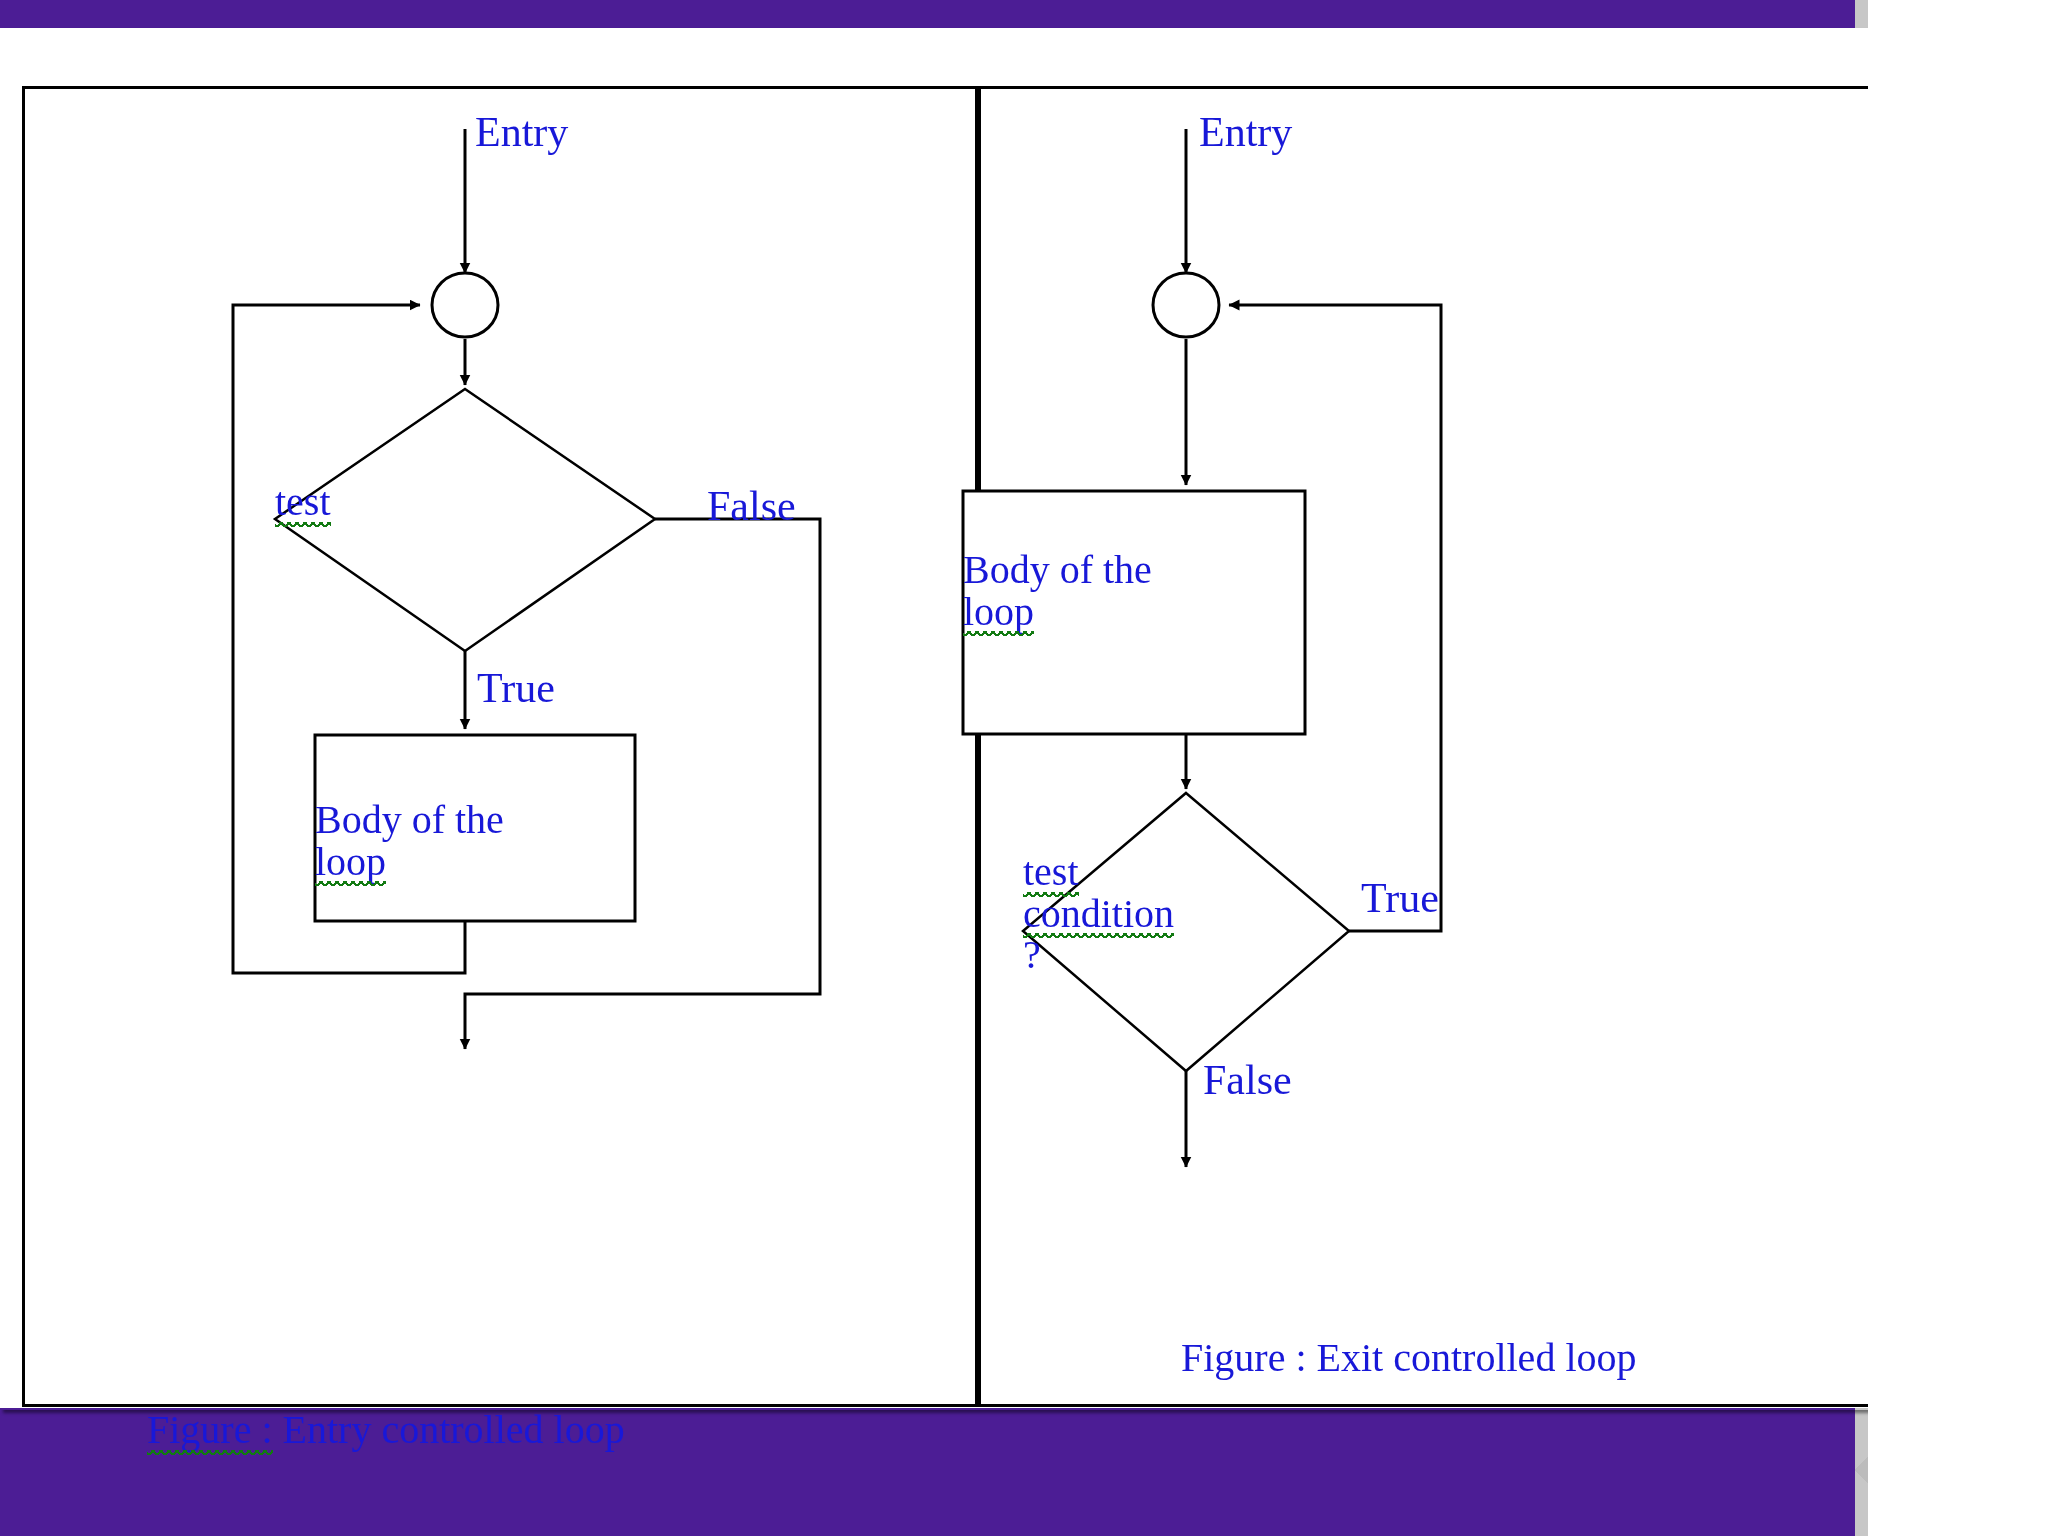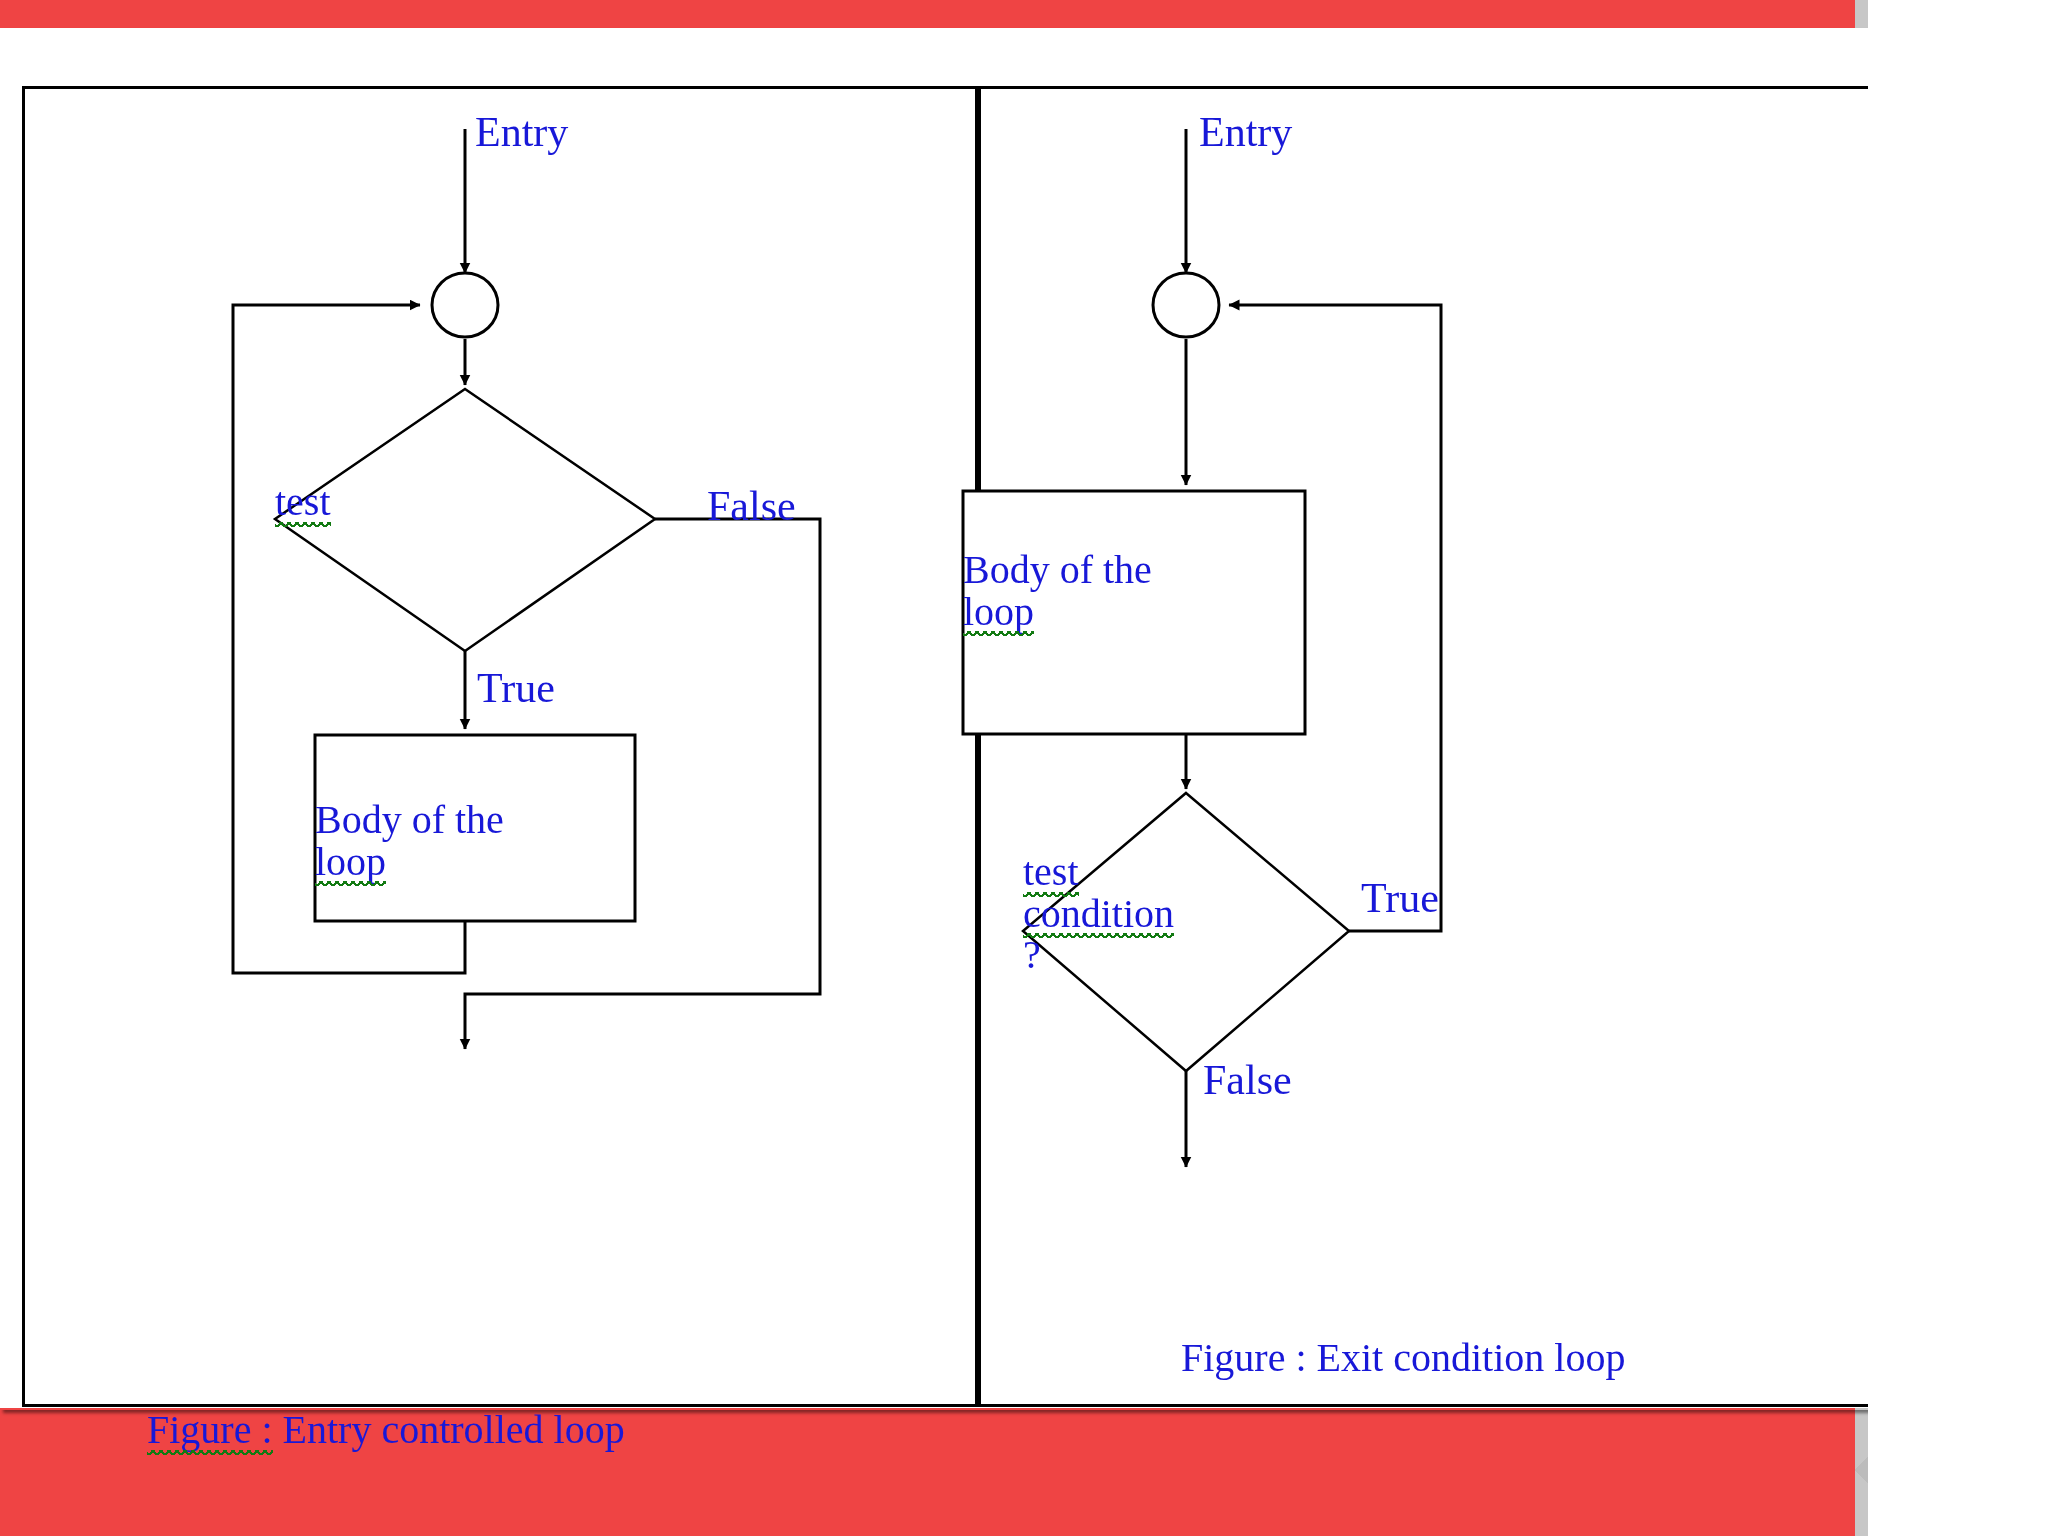--- a/index.html
+++ b/index.html
@@ -5,21 +5,21 @@
   html, body {
     margin: 0;
     padding: 0;
     background: #ffffff;
   }
   #root {
     position: relative;
     width: 1868px;
     height: 1536px;
     overflow: hidden;
-    background: #ef4444;
+    background: #4c1d95;
     font-family: "Liberation Serif", "DejaVu Serif", serif;
   }
   
   .deco-band {
     position: absolute;
     top: 0;
     left: 1855px;
     width: 193px;
     height: 1536px;
     background-color: #bcbcbc;
@@ -186,16 +186,16 @@
     <div class="lbl ctr" style="left:42px; top:762px; width:326px; font-size:40px;">
       <div><span class="sq">test</span></div>
       <div><span class="sq">condition</span></div>
       <div>?</div>
     </div>
 
     <div class="lbl bold" style="left:380px; top:788px; font-size:42px;">True</div>
 
     <div class="lbl bold" style="left:222px; top:970px; font-size:42px;">False</div>
 
-    <div class="lbl bold" style="left:200px; top:1248px; font-size:40px;">Figure : Exit condition loop</div>
+    <div class="lbl bold" style="left:200px; top:1248px; font-size:40px;">Figure : Exit controlled loop</div>
   </div>
 
 </div>
 
 </body></html>

